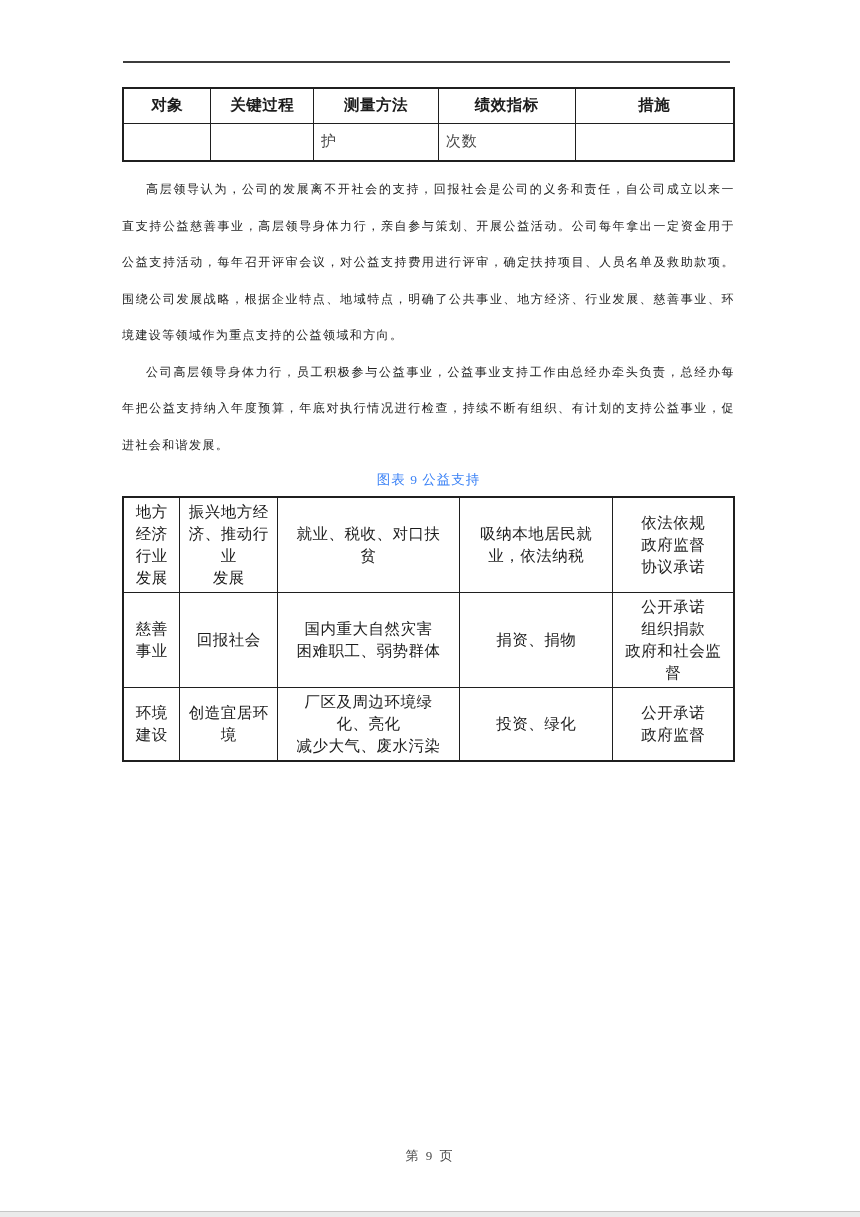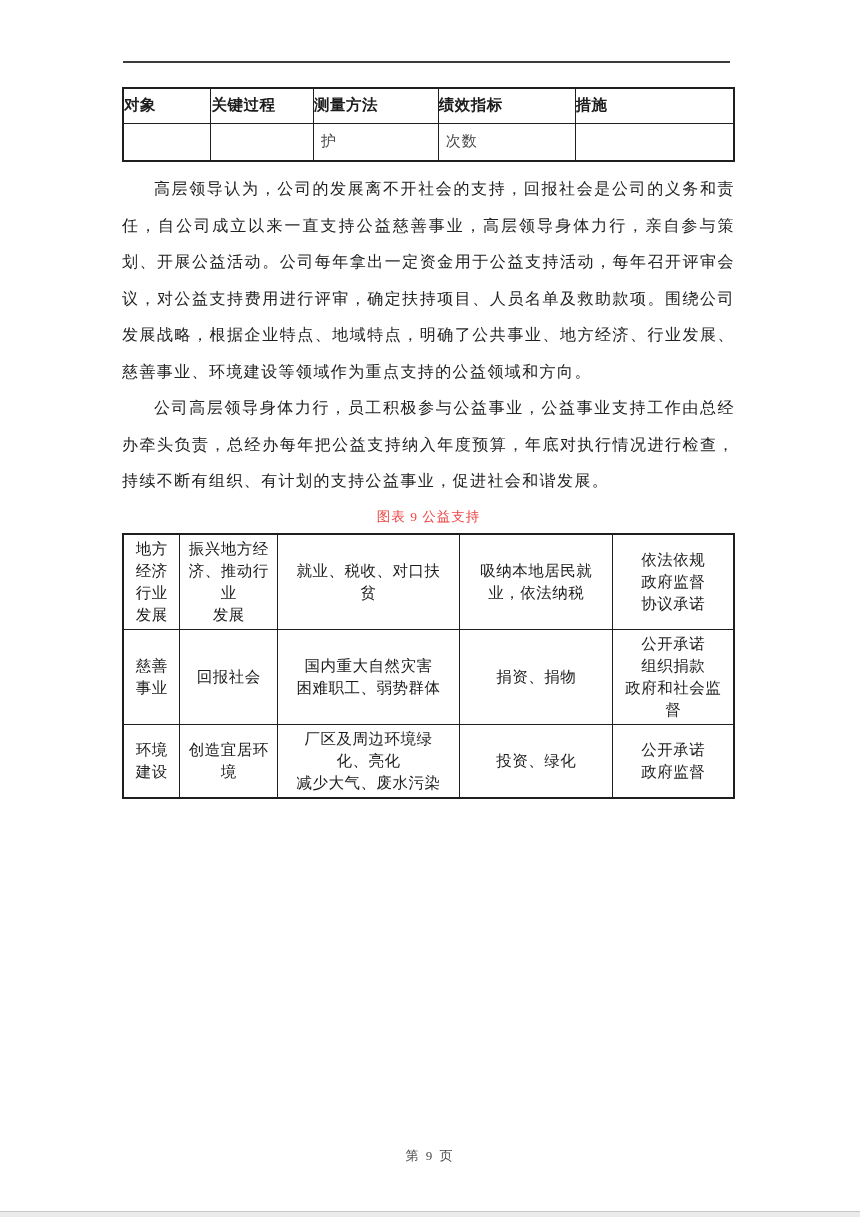--- a/index.html
+++ b/index.html
@@ -23,44 +23,44 @@
     border-top: 2px solid #3c3c3c;
   }
 
   table { border-collapse: collapse; table-layout: fixed; width: 100%; }
   table.doc-table { border: 2px solid #1f1f1f; }
   table.doc-table th, table.doc-table td { border: 1.5px solid #1f1f1f; }
 
   .t1 { margin-top: 24px; }
   .t1 th {
     height: 35px; font-size: 15.5px; font-weight: bold;
-    text-align: left; vertical-align: middle; letter-spacing: 0.5px;
+    text-align: center; vertical-align: middle; letter-spacing: 0.5px;
   }
   .t1 td {
     height: 38px; font-size: 15px; vertical-align: middle;
     text-align: left; padding-left: 7px; color: #4a4a4a; letter-spacing: 1px;
   }
 
   .section-heading {
     margin-top: 14px; margin-left: 1px;
     font-size: 17px; font-weight: bold; letter-spacing: 1px;
   }
 
   .para {
     margin-top: 9px;
-    font-size: 16px; line-height: 36.5px;
+    font-size: 12px; line-height: 36.5px;
     text-align: justify; text-justify: inter-ideograph;
     text-indent: 2em; letter-spacing: 1.4px;
     color: #222;
   }
   .para + .para { margin-top: 0; }
 
   .figure-caption {
     margin-top: 8px; text-align: center;
-    font-size: 13.5px; color: #ef4444; letter-spacing: 1px;
+    font-size: 13.5px; color: #3b82f6; letter-spacing: 1px;
   }
 
   .t2 { margin-top: 7px; }
   .t2 th, .t2 td {
     text-align: center; vertical-align: middle;
     white-space: pre-line; line-height: 22px;
     padding: 3px 4px; font-size: 15.5px; letter-spacing: 0.5px;
   }
   .t2 th { font-weight: bold; height: 46px; line-height: 21px; }
   .t2 tr.r1 { height: 68px; }

